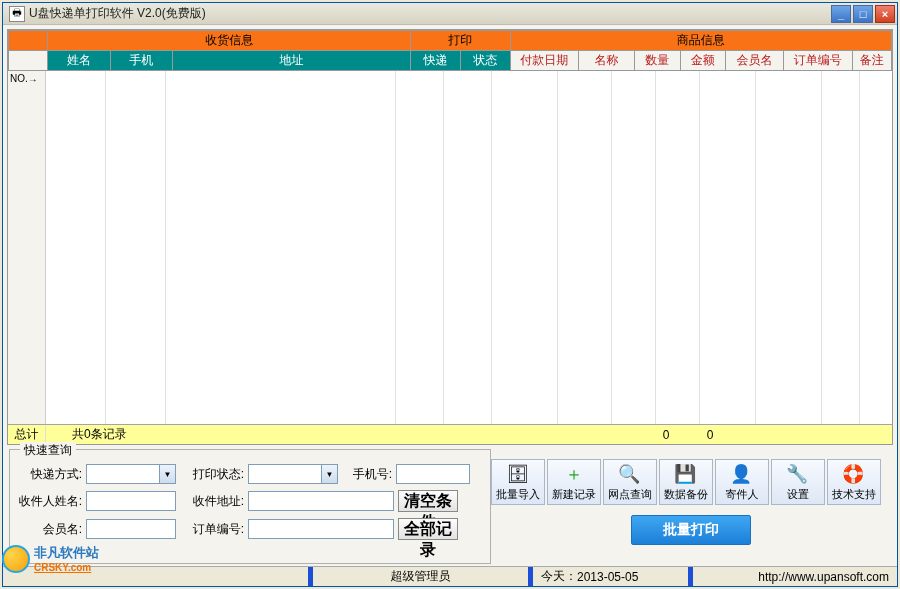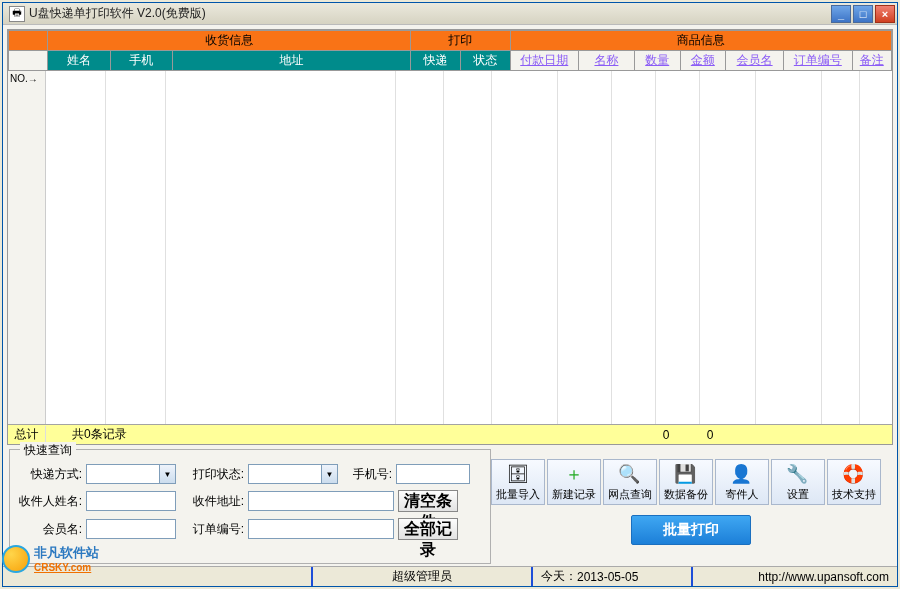--- a/index.html
+++ b/index.html
@@ -68,21 +68,21 @@
   table-layout: fixed;
 }
 table.hdr th {
   border: 1px solid #999;
   font-weight: normal;
   height: 20px;
   font-size: 12px;
 }
 .group-row th { background: #f97316; color: #000; }
 .col-row th.teal { background: #008b8b; color: #fff; }
-.col-row th.plain { background: #f4f3ee; color: #8b5cf6; text-decoration: underline; }
+.col-row th.plain { background: #f4f3ee; color: #b91c1c; }
 .grid-body {
   flex: 1;
   display: flex;
   overflow: hidden;
   position: relative;
 }
 .rowhead {
   width: 38px;
   background: #f4f3ee;
   border-right: 1px solid #ccc;
@@ -173,21 +173,21 @@
   cursor:pointer;
   border-radius: 2px;
 }
 .statusbar {
   height: 20px;
   border-top: 1px solid #aaa;
   background: #ece9d8;
   display:flex; align-items:center;
   font-size:12px;
 }
-.statusbar .cell { border-right:2px solid #1d4ed8; padding:0 8px; height:100%; display:flex;align-items:center;}
+.statusbar .cell { border-right:5px solid #1d4ed8; padding:0 8px; height:100%; display:flex;align-items:center;}
 .statusbar .sp { flex:1;}
 .watermark {
   position:absolute; left:2px; bottom:16px;
   font-size:13px; font-weight:bold;
   display:flex; align-items:center; gap:4px;
   pointer-events:none;
 }
 .watermark .orb {
   width:28px;height:28px;border-radius:50%;
   background: radial-gradient(circle at 30% 30%, #ffd54a, #f7a10a);

